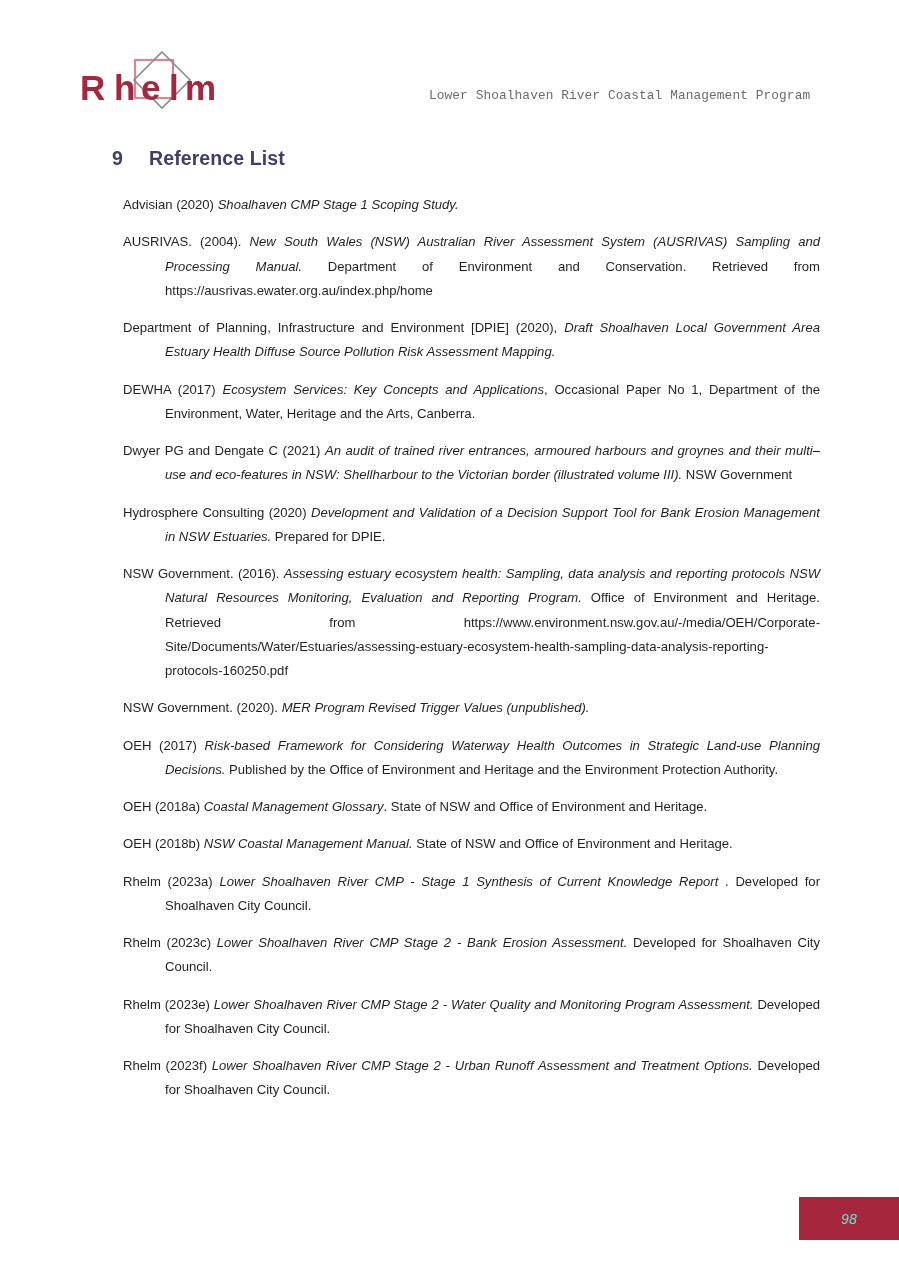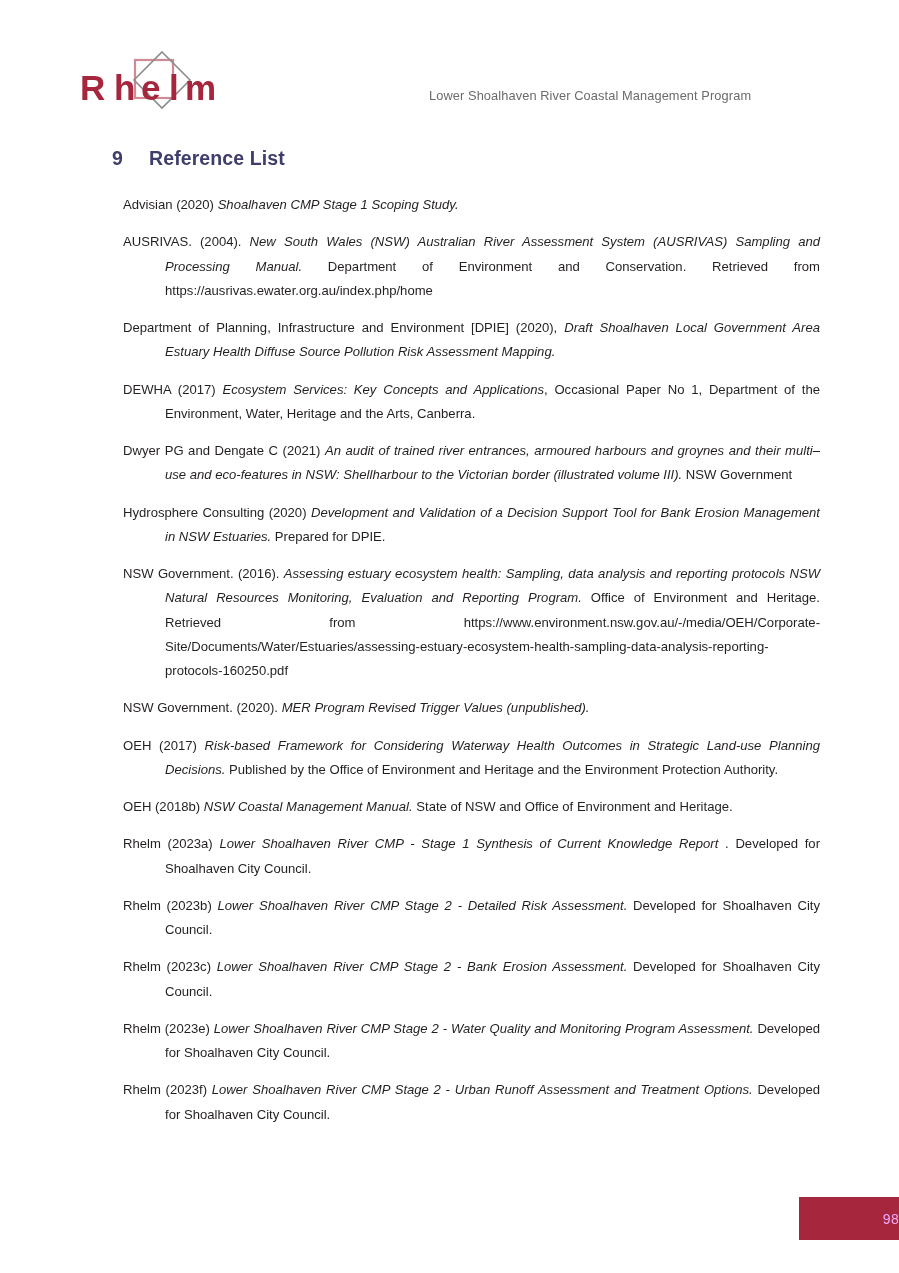--- a/index.html
+++ b/index.html
@@ -37,20 +37,21 @@
   .logo-svg { display: block; }
 
   .header-title {
     position: absolute;
     left: 429px;
     top: 40px;
     font-size: 12.8px;
     letter-spacing: 0.1px;
     color: #6b6b6b;
     white-space: nowrap;
+    font-family: Liberation Mono, monospace;
   }
 
   
   .section-heading {
     position: absolute;
     left: 79px;
     top: 147px;
     color: #3e3d6b;
     font-size: 19.5px;
     font-weight: bold;
@@ -85,26 +86,27 @@
   .ref i { }
 
   
   .page-number-block {
     position: absolute;
     left: 799px;
     top: 1197px;
     width: 100px;
     height: 43px;
     background: #a6273d;
-    color: #f0abfc;
+    color: #5eead4;
     display: flex;
     align-items: center;
-    justify-content: flex-end;
+    justify-content: center;
     font-size: 14px;
     letter-spacing: 0.3px;
+    font-style: italic;
   }
 </style>
 </head>
 <body>
 
 <div class="page">
 
   <div class="page-header">
 
     <div class="logo">
@@ -136,23 +138,23 @@
   <div class="ref-list" id="ref-list">
       <p class="ref"><span>Advisian (2020) </span><i>Shoalhaven CMP Stage 1 Scoping Study.</i></p>
       <p class="ref"><span>AUSRIVAS. (2004). </span><i>New South Wales (NSW) Australian River Assessment System (AUSRIVAS) Sampling and Processing Manual.</i><span> Department of Environment and Conservation. Retrieved from https://ausrivas.ewater.org.au/index.php/home</span></p>
       <p class="ref"><span>Department of Planning, Infrastructure and Environment [DPIE] (2020), </span><i>Draft Shoalhaven Local Government Area Estuary Health Diffuse Source Pollution Risk Assessment Mapping.</i></p>
       <p class="ref"><span>DEWHA (2017) </span><i>Ecosystem Services: Key Concepts and Applications</i><span>, Occasional Paper No 1, Department of the Environment, Water, Heritage and the Arts, Canberra.</span></p>
       <p class="ref"><span>Dwyer PG and Dengate C (2021) </span><i>An audit of trained river entrances, armoured harbours and groynes and their multi–use and eco-features in NSW: Shellharbour to the Victorian border (illustrated volume III).</i><span> NSW Government</span></p>
       <p class="ref"><span>Hydrosphere Consulting (2020) </span><i>Development and Validation of a Decision Support Tool for Bank Erosion Management in NSW Estuaries.</i><span> Prepared for DPIE.</span></p>
       <p class="ref"><span>NSW Government. (2016). </span><i>Assessing estuary ecosystem health: Sampling, data analysis and reporting protocols NSW Natural Resources Monitoring, Evaluation and Reporting Program.</i><span> Office of Environment and Heritage. Retrieved from https://www.environment.nsw.gov.au/-/media/OEH/Corporate-Site/Documents/Water/Estuaries/assessing-estuary-ecosystem-health-sampling-data-analysis-reporting-protocols-160250.pdf</span></p>
       <p class="ref"><span>NSW Government. (2020). </span><i>MER Program Revised Trigger Values (unpublished).</i></p>
       <p class="ref"><span>OEH (2017) </span><i>Risk-based Framework for Considering Waterway Health Outcomes in Strategic Land-use Planning Decisions.</i><span> Published by the Office of Environment and Heritage and the Environment Protection Authority.</span></p>
+      <p class="ref"><span>OEH (2018a) </span><i>Coastal Management Glossary</i><span>. State of NSW and Office of Environment and Heritage.</span></p>
       <p class="ref"><span>OEH (2018b) </span><i>NSW Coastal Management Manual.</i><span> State of NSW and Office of Environment and Heritage.</span></p>
       <p class="ref"><span>Rhelm (2023a) </span><i>Lower Shoalhaven River CMP - Stage 1 Synthesis of Current Knowledge Report</i><span> . Developed for Shoalhaven City Council.</span></p>
-      <p class="ref"><span>Rhelm (2023b) </span><i>Lower Shoalhaven River CMP Stage 2 - Detailed Risk Assessment.</i><span> Developed for Shoalhaven City Council.</span></p>
       <p class="ref"><span>Rhelm (2023c) </span><i>Lower Shoalhaven River CMP Stage 2 - Bank Erosion Assessment.</i><span> Developed for Shoalhaven City Council.</span></p>
       <p class="ref"><span>Rhelm (2023e) </span><i>Lower Shoalhaven River CMP Stage 2 - Water Quality and Monitoring Program Assessment.</i><span> Developed for Shoalhaven City Council.</span></p>
       <p class="ref"><span>Rhelm (2023f) </span><i>Lower Shoalhaven River CMP Stage 2 - Urban Runoff Assessment and Treatment Options.</i><span> Developed for Shoalhaven City Council.</span></p>
     </div>
 
   <div class="page-number-block" style="background: rgb(166, 39, 61);">
     <span>98</span>
   </div>
 
 </div>

